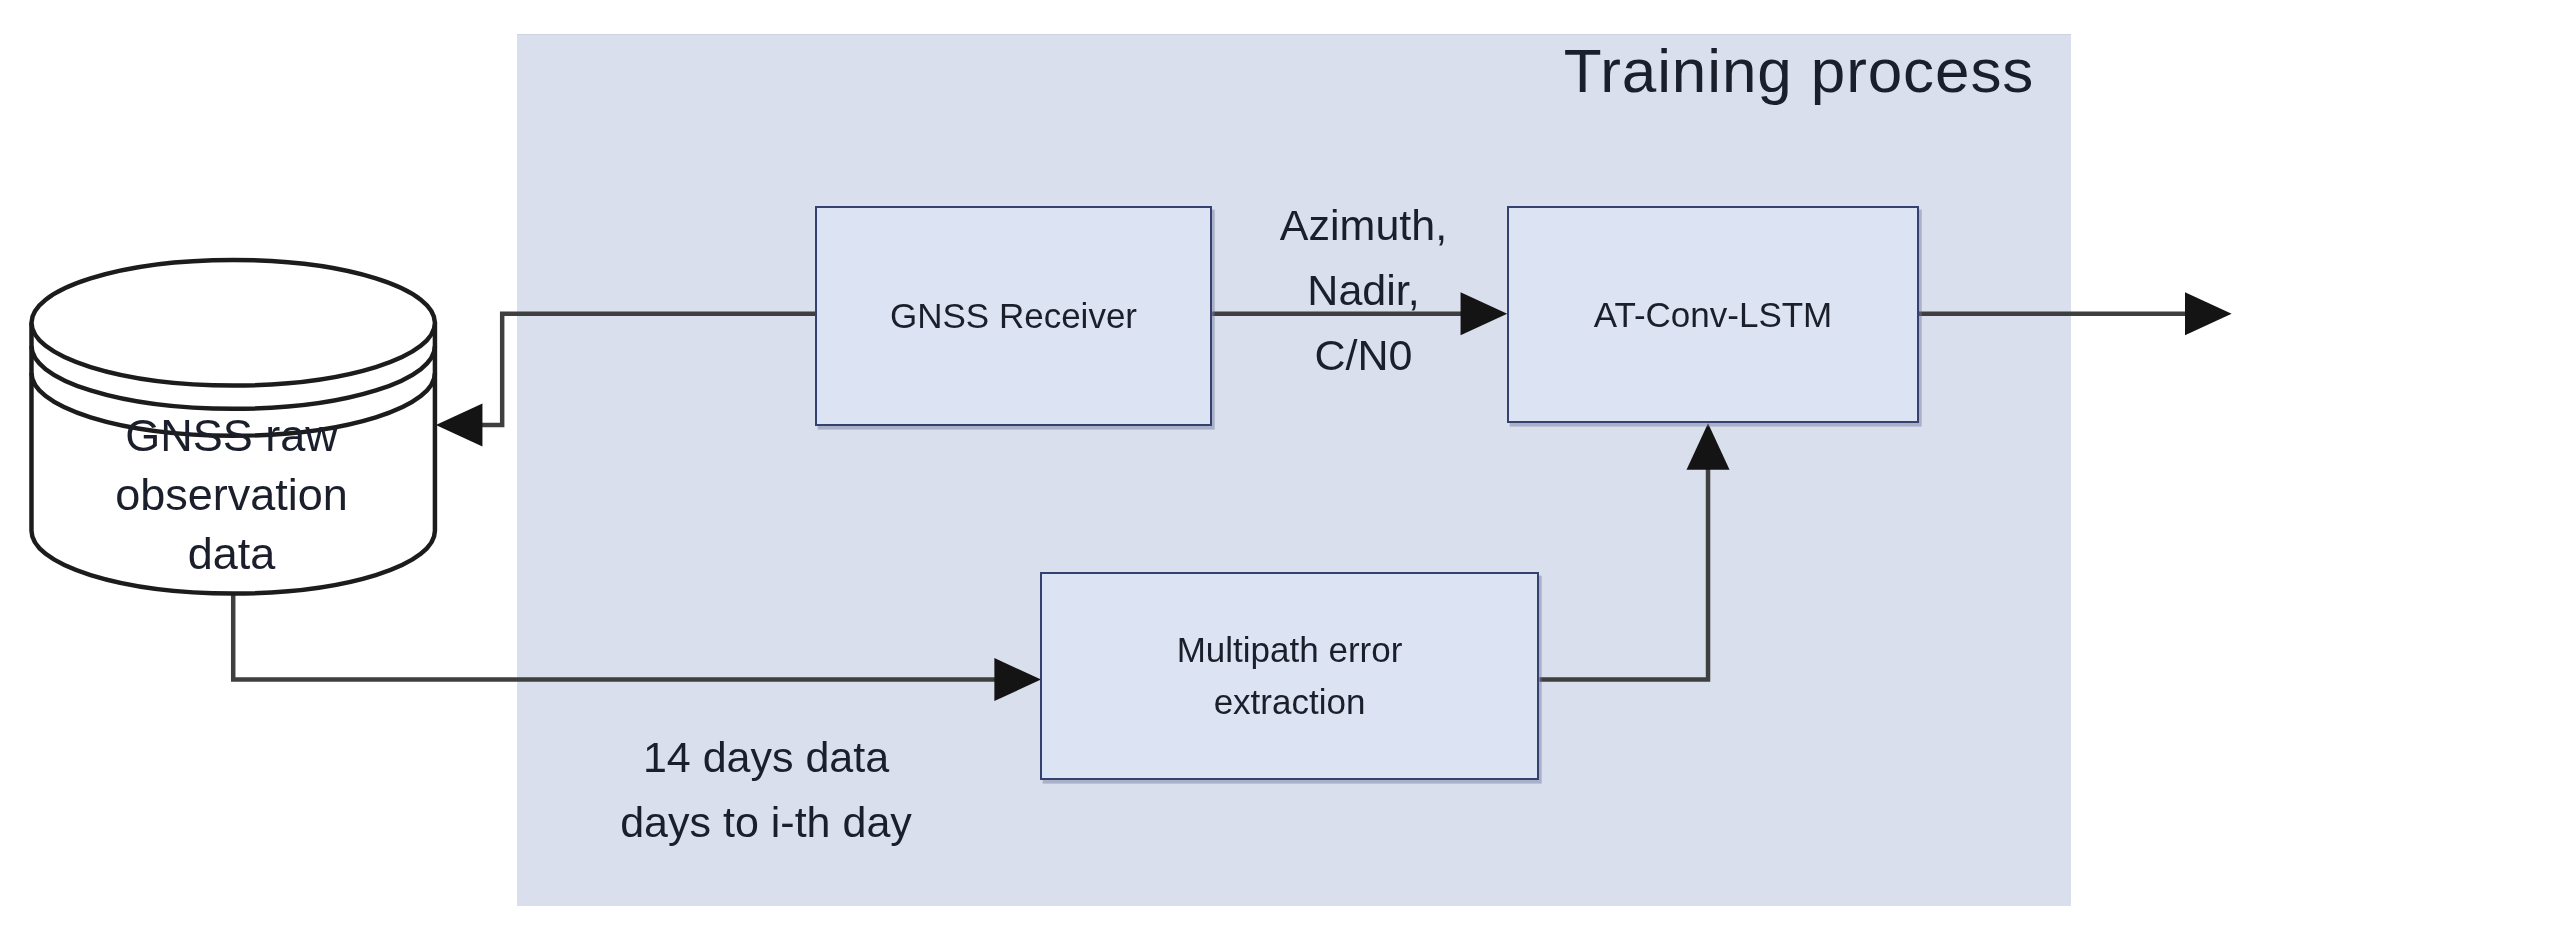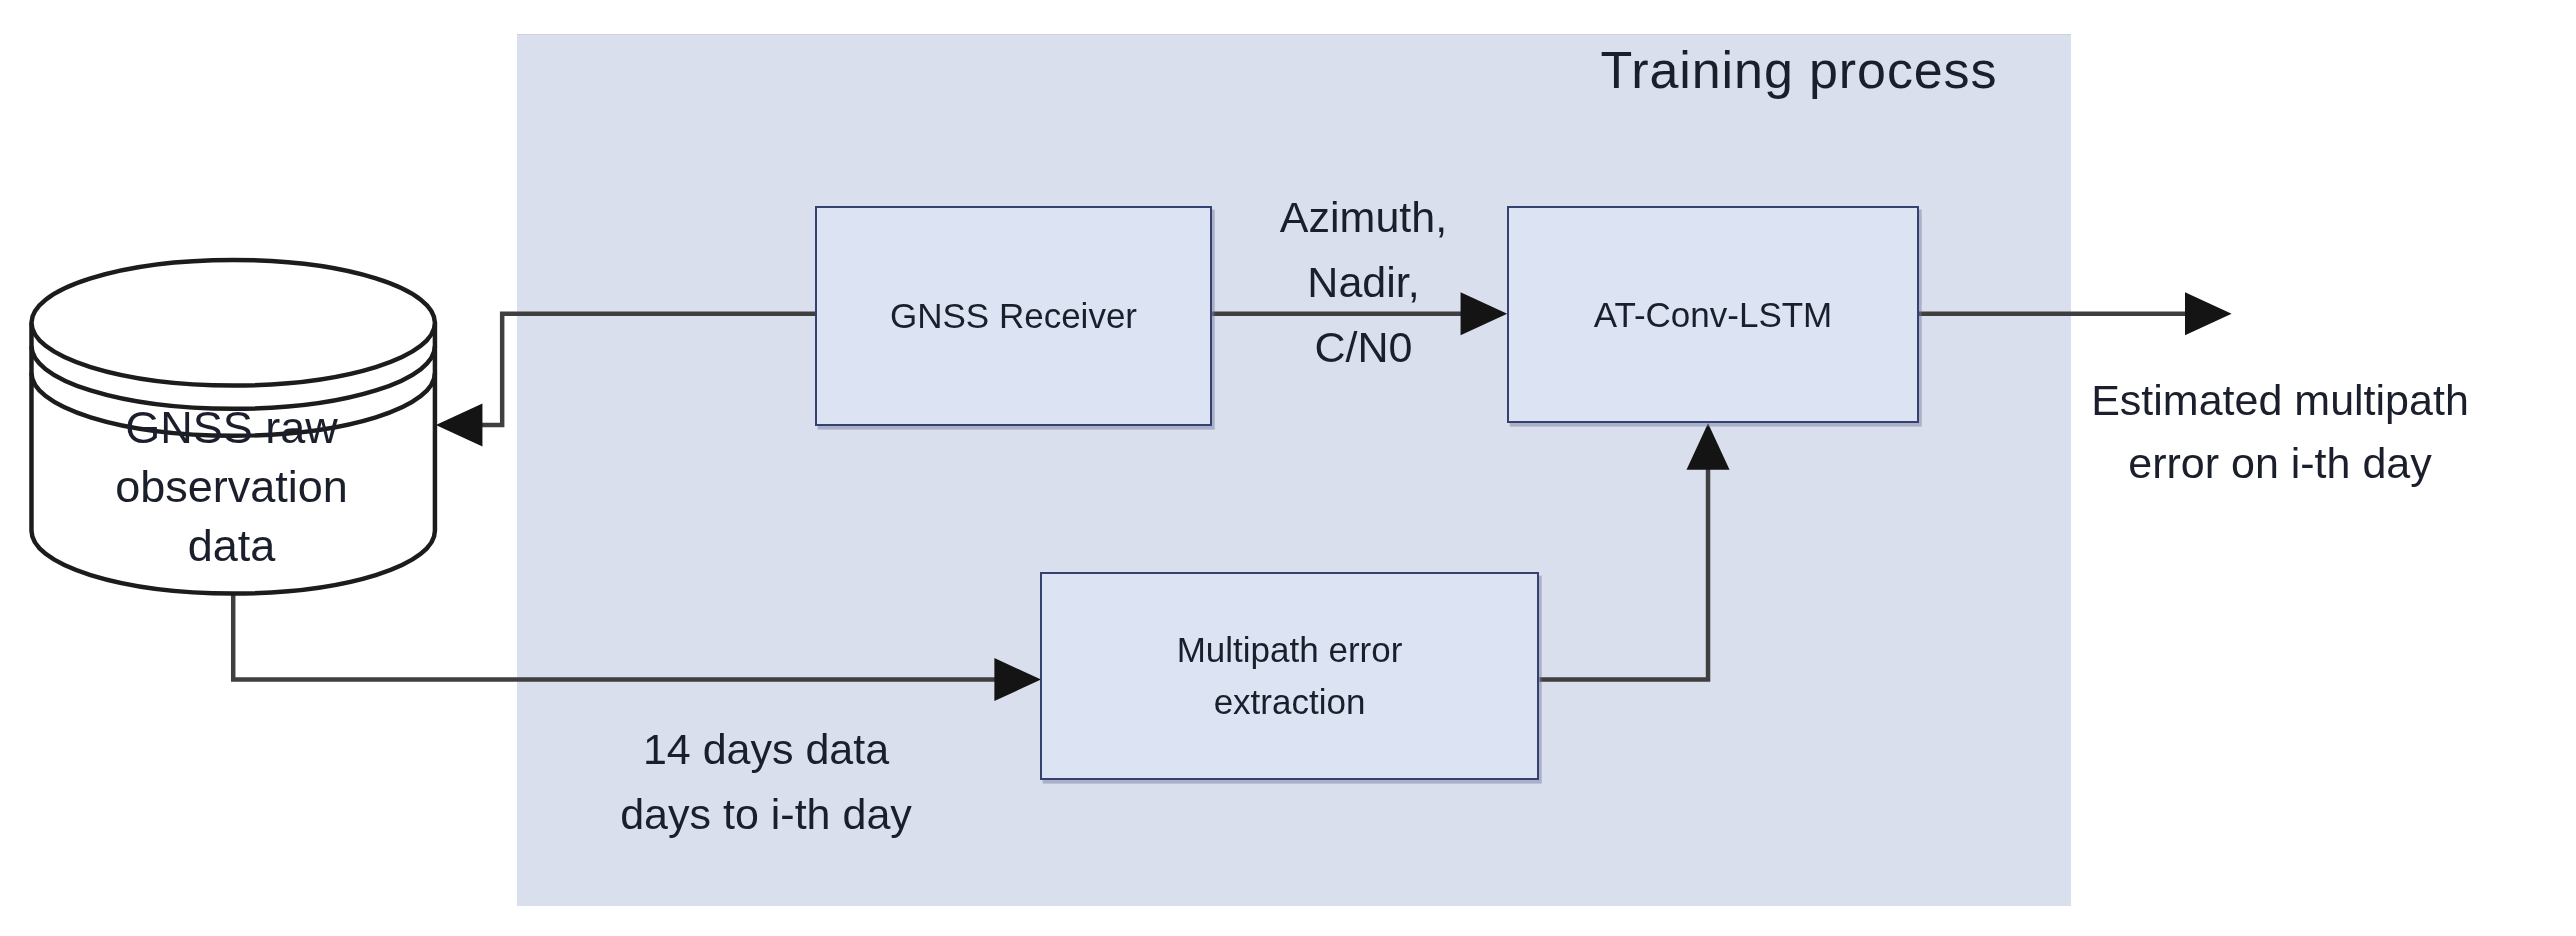--- a/index.html
+++ b/index.html
@@ -25,21 +25,21 @@
     position:absolute;
     left:517px;top:34px;width:1554px;height:871px;
     background:var(--region-fill);
     border-top:1.8px solid #cdd2de;
     z-index:0;
   }
   .title{
     position:absolute;
     left:1530px;top:39px;width:538px;
     text-align:center;
-    font-size:52px;line-height:63px;
+    font-size:62px;line-height:63px;
     color:var(--text);
     z-index:2;
     letter-spacing:0.9px;
   }
   svg.wires{position:absolute;left:0;top:0;z-index:1;}
   .connector{stroke:var(--line);stroke-width:5;fill:none;}
   .arrowhead{fill:var(--arrow);stroke:none;}
   .cyl-solid{fill:var(--cylinder-fill);stroke:var(--cylinder-stroke);stroke-width:5;}
   .cyl-arc{fill:none;stroke:var(--cylinder-stroke);stroke-width:5;}
   .node{
@@ -55,20 +55,21 @@
     z-index:2;
   }
   .node-receiver{left:815px;top:206px;width:397px;height:220px;}
   .node-model{left:1507px;top:206px;width:412px;height:217px;}
   .node-extraction{left:1040px;top:572px;width:499px;height:208px;justify-content:center;}
   .label{
     position:absolute;
     text-align:center;
     font-size:43px;
     z-index:2;
+    margin-top:8px;
   }
   .label-inputs{left:1184px;top:185px;width:359px;line-height:65px;}
   .label-history{left:542px;top:717px;width:448px;line-height:65px;}
   .label-output{left:2056px;top:369px;width:448px;line-height:63px;}
   .label-database{
     left:52px;top:398px;width:359px;
     line-height:59px;font-size:45px;
     z-index:2;
   }
 </style>
@@ -139,19 +140,15 @@
     <div>Azimuth,</div>
     <div>Nadir,</div>
     <div>C/N0</div>
   </div>
 
   <div class="label label-history">
     <div>14 days data</div>
     <div>days to i-th day</div>
   </div>
 
-  <div class="label label-output">
-    <div>Estimated multipath</div>
-    <div>error on i-th day</div>
-  </div>
 
 </div>
 
 
 </body></html>

